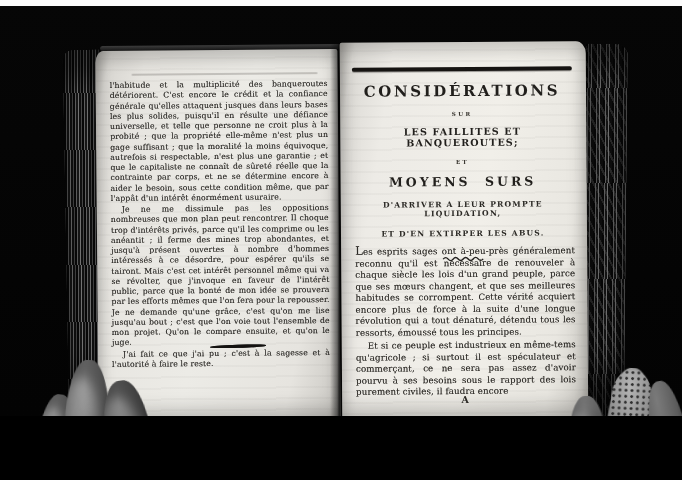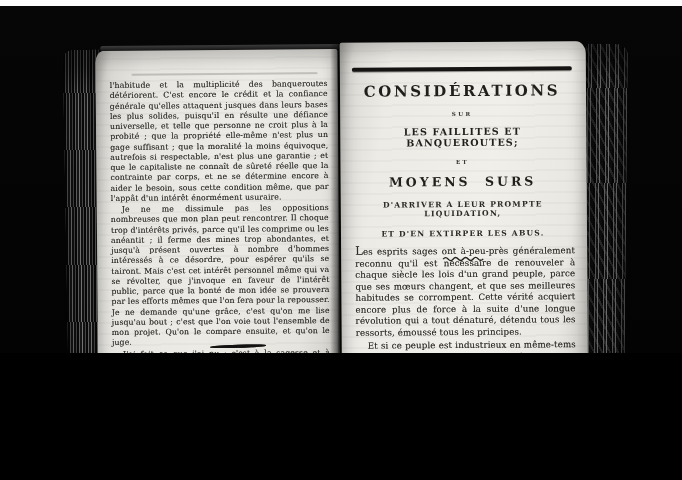--- a/index.html
+++ b/index.html
@@ -1,16 +1,16 @@
 <!DOCTYPE html>
 <html><head>
 <meta charset="utf-8">
 <style>
   html,body{margin:0;padding:0;background:#000;}
-  .stage{position:relative;width:682px;height:353px;overflow:hidden;
+  .stage{position:relative;width:682px;height:416px;overflow:hidden;
          background:linear-gradient(180deg,#060606 0%,#030303 100%);
          font-family:"DejaVu Serif","Liberation Serif",serif;}
   .strip-top{position:absolute;top:0;left:0;width:682px;height:6px;background:#fcfcfc;}
 
   
   .fore-edge{position:absolute;overflow:hidden;}
   .fore-edge.left{left:66px;top:50px;width:36px;height:372px;
     border-radius:10px 0 0 16px;transform:rotate(-1deg);
     background:repeating-linear-gradient(90deg,#0a0a0a 0 2px,#757575 2px 3px,#1b1b1b 3px 5px,#8d8d8d 5px 6px,#141414 6px 8px,#555 8px 9px);
     box-shadow:inset 0 -40px 30px rgba(0,0,0,.65), inset 0 30px 22px rgba(0,0,0,.45);}

